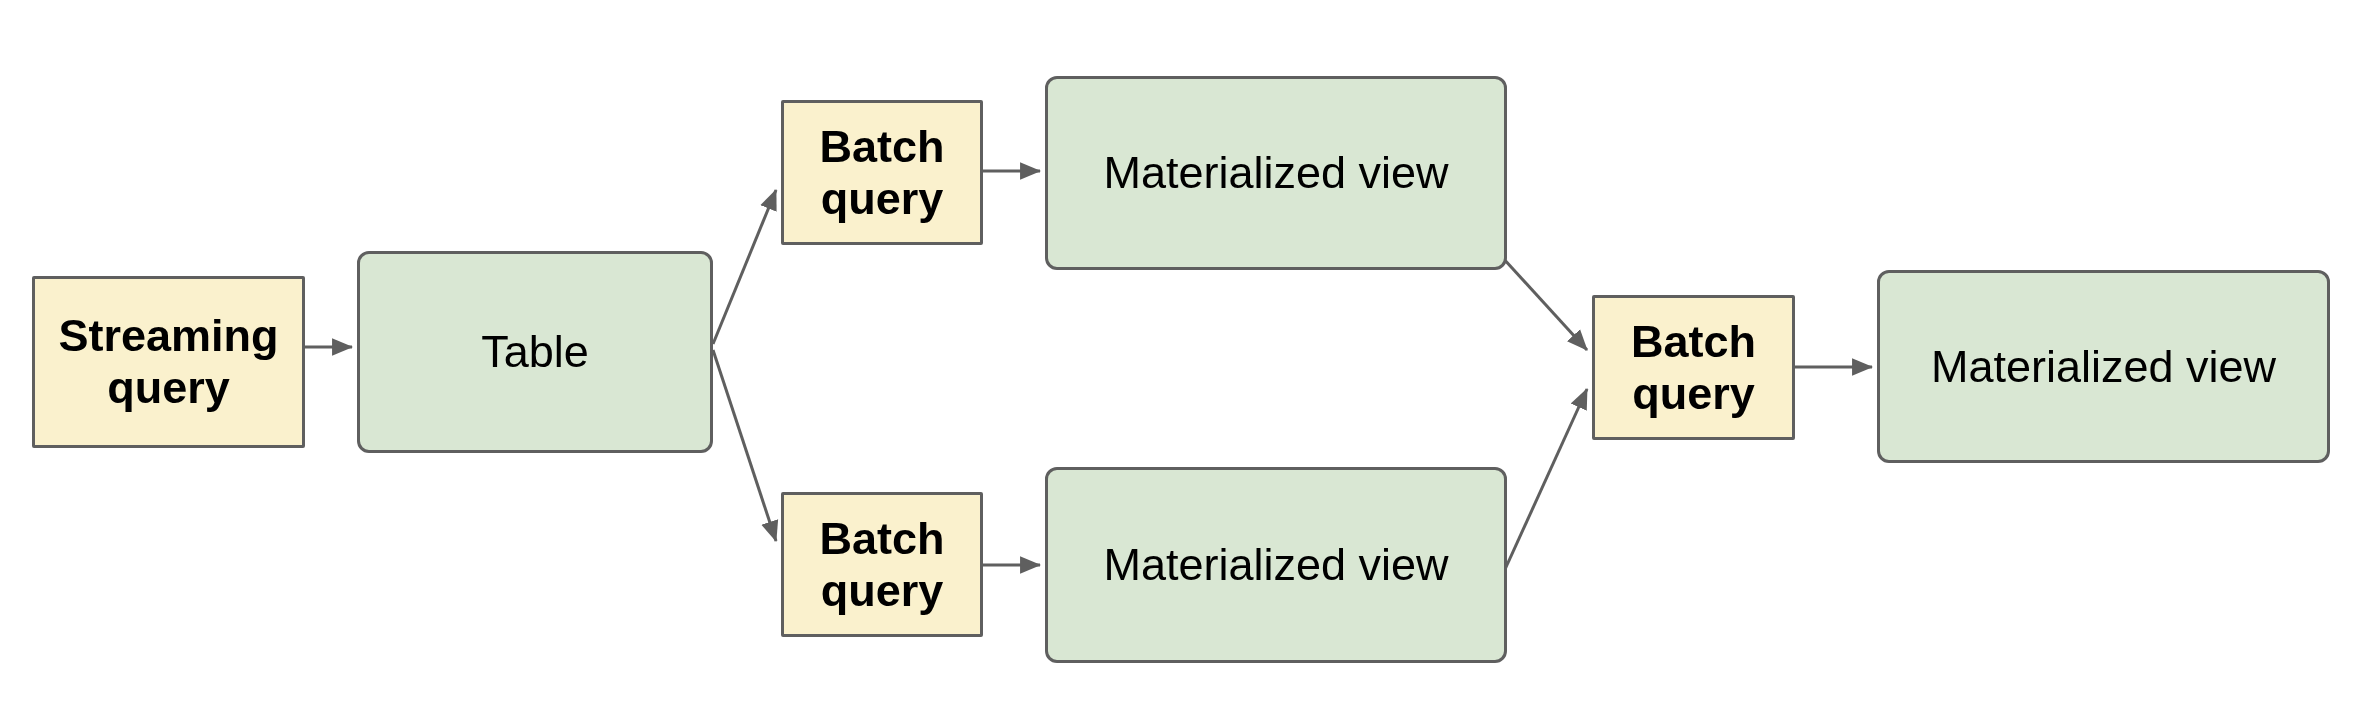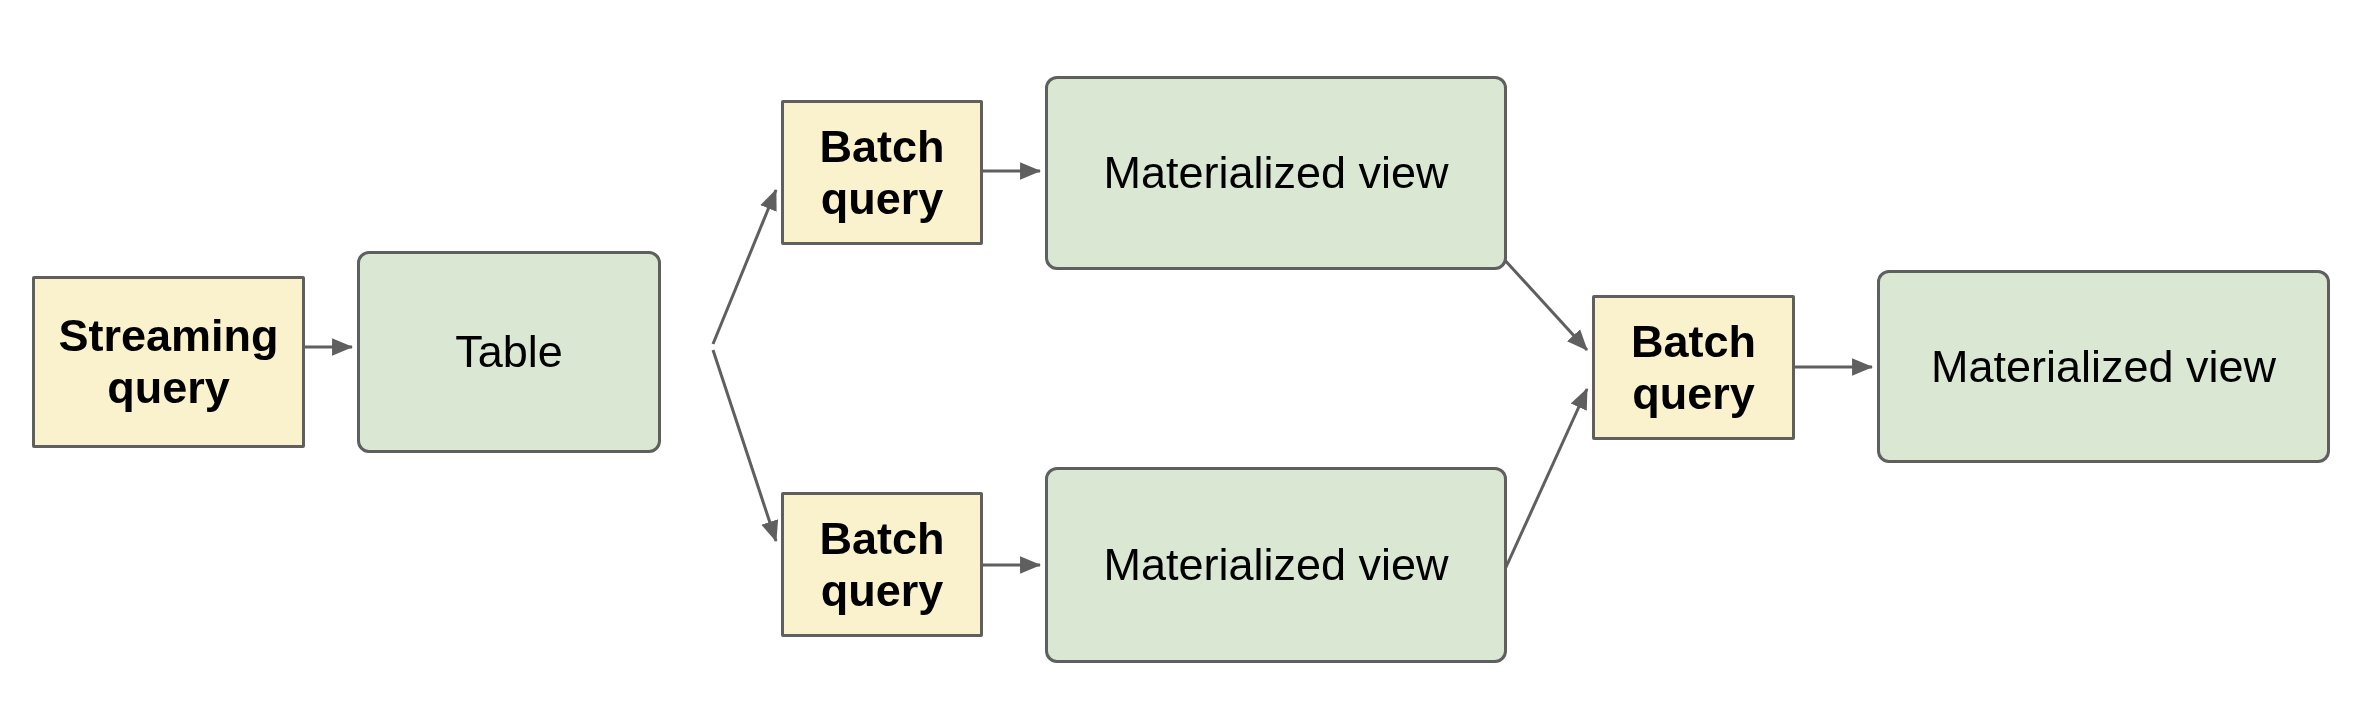--- a/index.html
+++ b/index.html
@@ -47,21 +47,21 @@
     background: var(--yellow-fill, #faf1cd);
     border-radius: 2px;
     font-weight: bold;
   }
   .node--green {
     background: var(--green-fill, #d9e7d3);
     border-radius: 12px;
   }
   
   #n-streaming     { left: 32px;   top: 276px; width: 273px; height: 172px; }
-  #n-table         { left: 357px;  top: 251px; width: 304px; height: 202px; }
+  #n-table         { left: 357px;  top: 251px; width: 356px; height: 202px; }
   #n-batch-top     { left: 781px;  top: 100px; width: 202px; height: 145px; }
   #n-mv-top        { left: 1045px; top: 76px;  width: 462px; height: 194px; }
   #n-batch-bottom  { left: 781px;  top: 492px; width: 202px; height: 145px; }
   #n-mv-bottom     { left: 1045px; top: 467px; width: 462px; height: 196px; }
   #n-batch-final   { left: 1592px; top: 295px; width: 203px; height: 145px; }
   #n-mv-final      { left: 1877px; top: 270px; width: 453px; height: 193px; }
 </style>
 </head>
 <body>
 

